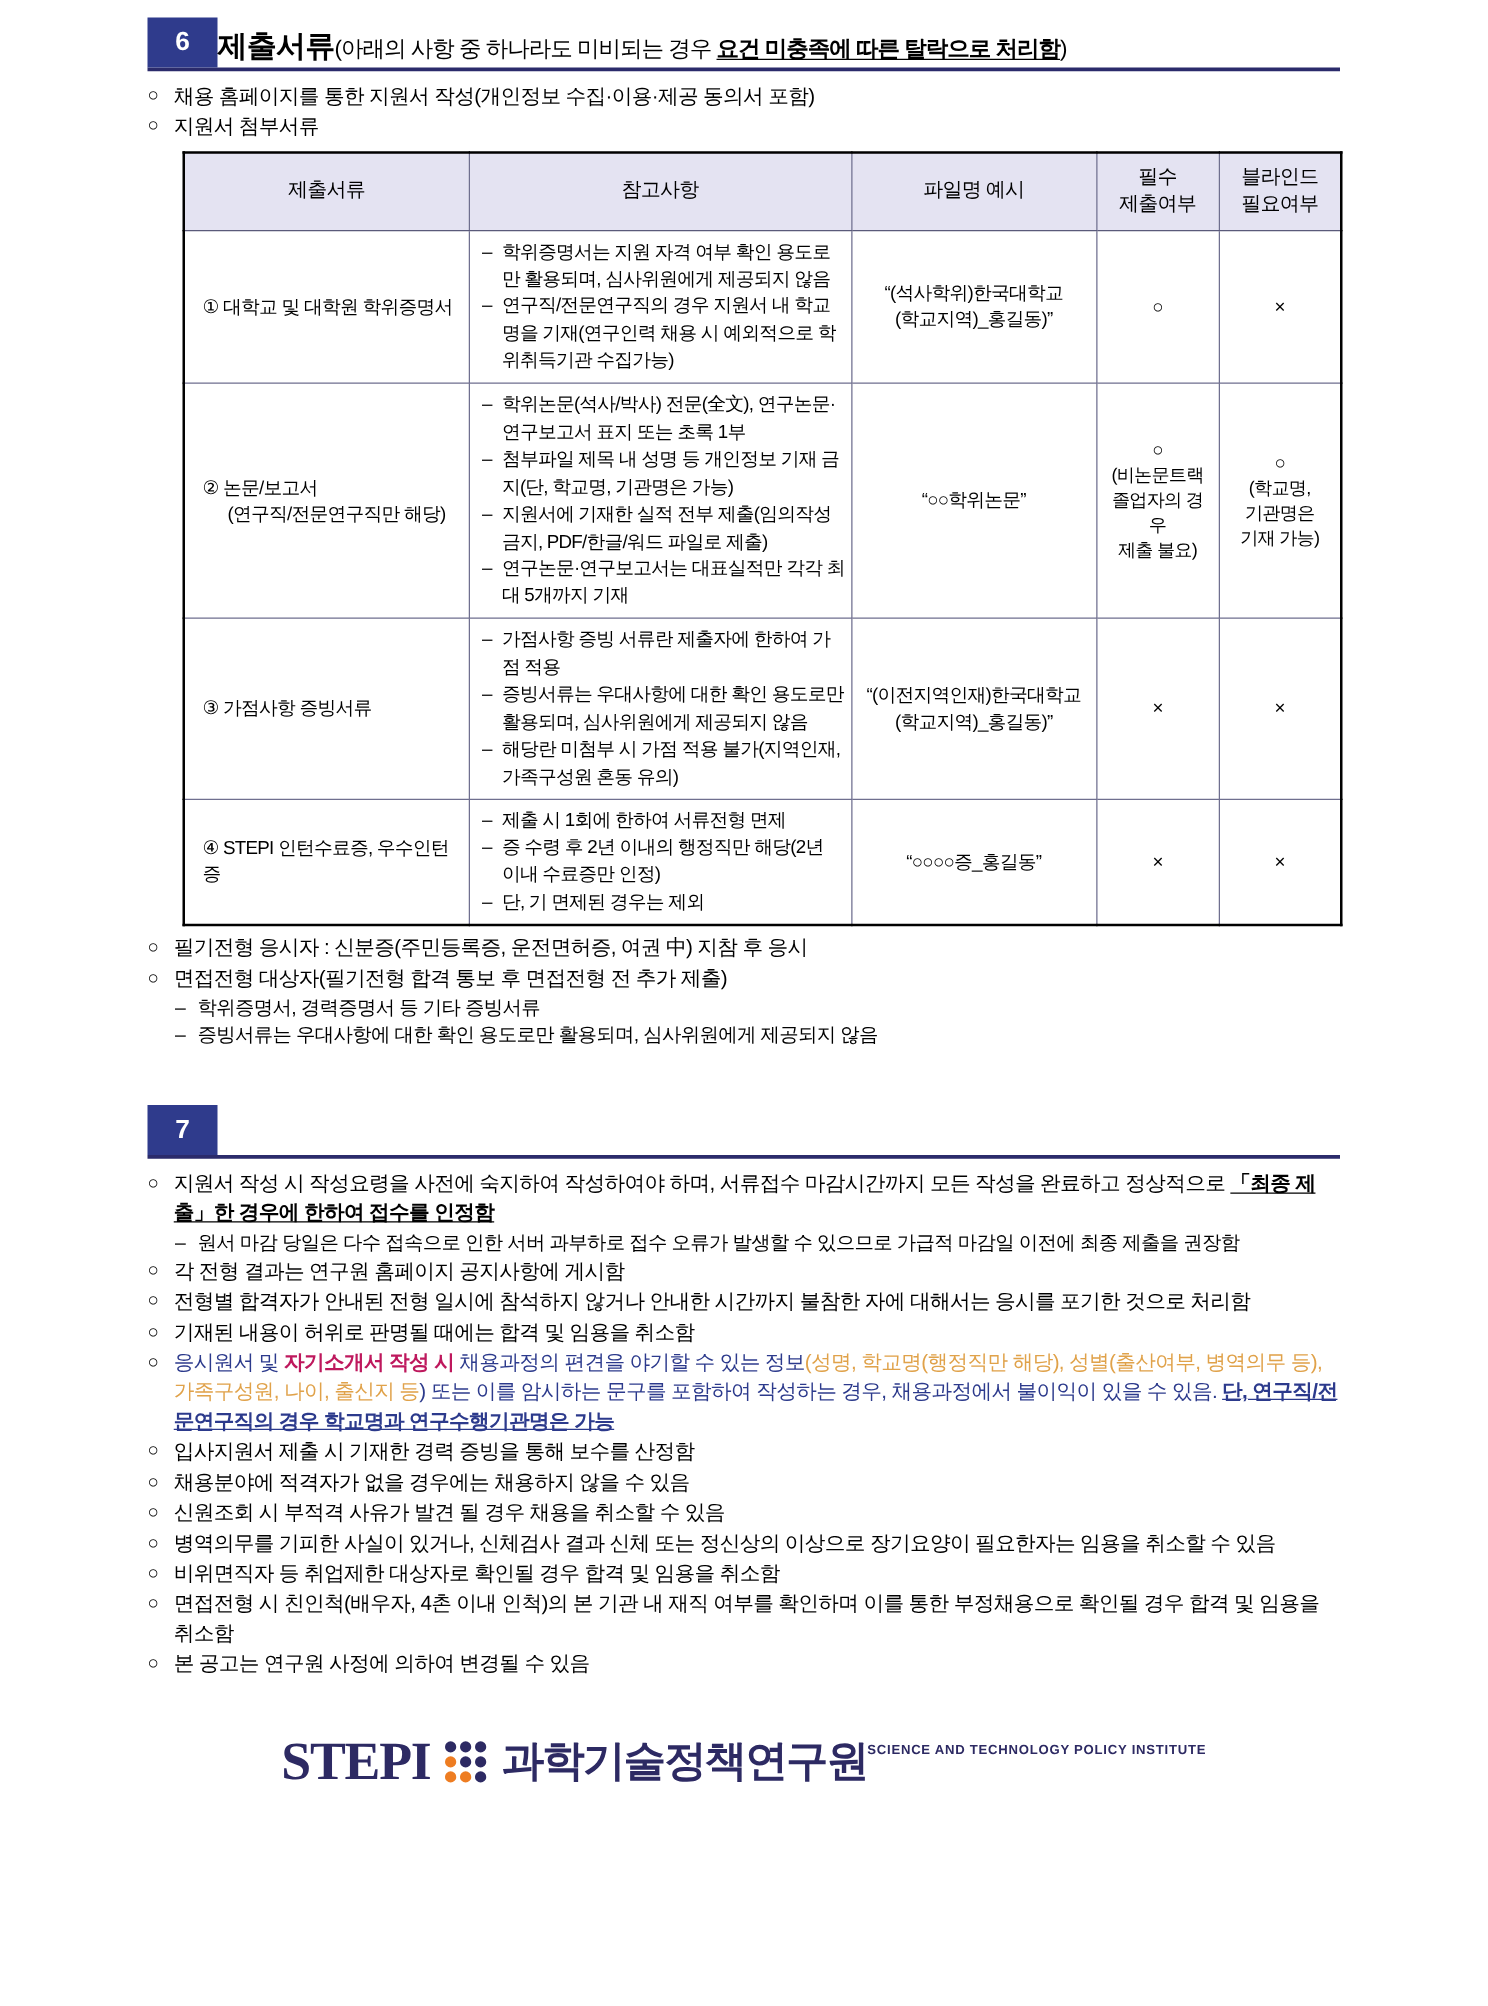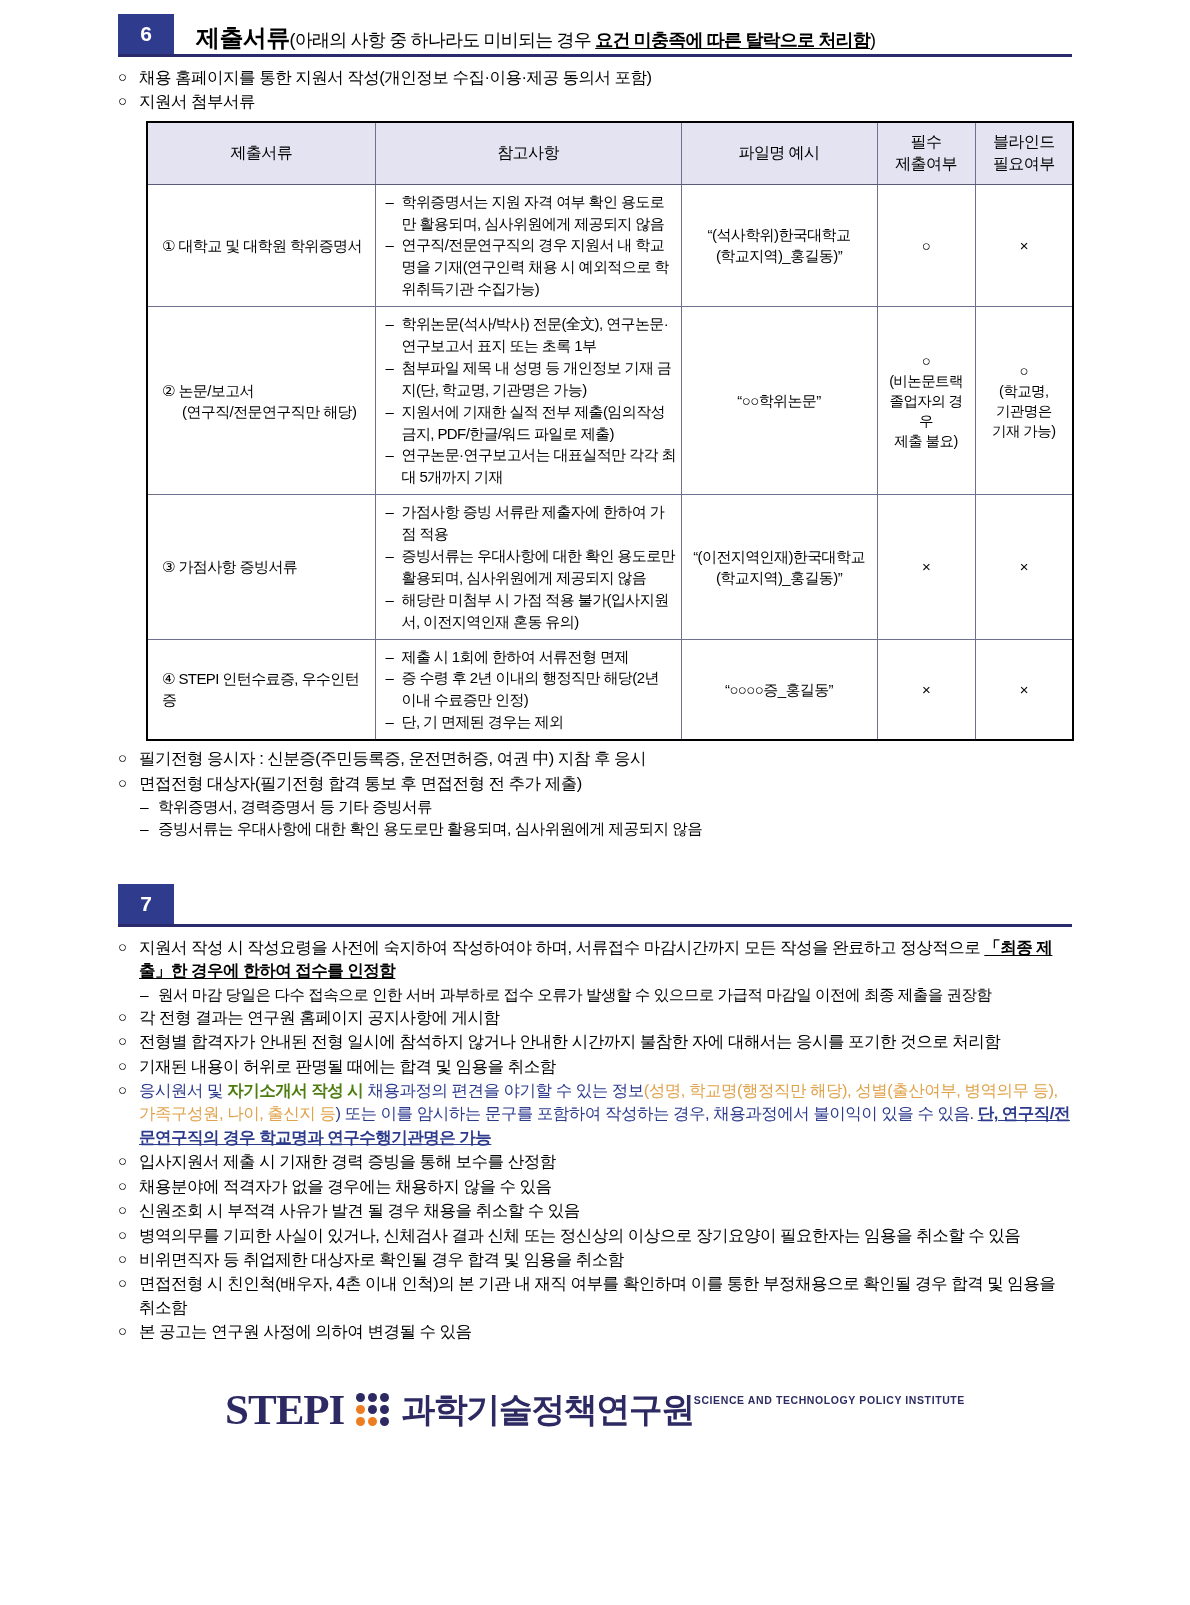--- a/index.html
+++ b/index.html
@@ -32,21 +32,20 @@
     background: #2f3b8c;
     color: #ffffff;
     font-size: 21px;
     font-weight: bold;
     display: flex; align-items: center; justify-content: center;
     flex: 0 0 56px;
   }
   .section-title-wrap {
     display: flex;
     align-items: flex-end;
-    padding-left: 22px;
     padding-bottom: 2px;
     flex: 1;
   }
   .section-title {
     font-size: 24px;
     font-weight: bold;
     letter-spacing: -0.6px;
     line-height: 1.15;
   }
   .section-title-sub {
@@ -127,21 +126,21 @@
     align-items: flex-start;
     line-height: 1.46;
   }
   .dash-line > .dsh { flex: 0 0 16px; }
   .dash-line > .dtx { flex: 1; }
   .center-small { font-size: 14.5px; line-height: 1.38; }
   .mark-sym { font-size: 15px; }
 
   
   .c-blue { color: #2c3a8c; }
-  .c-blue-b { color: #4d7c0f; font-weight: bold; }
+  .c-blue-b { color: #be185d; font-weight: bold; }
   .c-orange { color: #e0a24a; }
   .c-blue-ul { color: #2c3a8c; font-weight: bold; text-decoration: underline; }
 
   .gap-lg { height: 44px; }
 
   
   .logo-wrap {
     display: flex;
     justify-content: center;
     align-items: flex-end;
@@ -313,21 +312,21 @@
           <div class="dash-line">
             <span class="dsh">–</span>
             <span class="dtx">가점사항 증빙 서류란 제출자에 한하여 가점 적용</span>
           </div>
           <div class="dash-line">
             <span class="dsh">–</span>
             <span class="dtx">증빙서류는 우대사항에 대한 확인 용도로만 활용되며, 심사위원에게 제공되지 않음</span>
           </div>
           <div class="dash-line">
             <span class="dsh">–</span>
-            <span class="dtx">해당란 미첨부 시 가점 적용 불가(입사지원서, 이전지역인재 혼동 유의)</span>
+            <span class="dtx">해당란 미첨부 시 가점 적용 불가(지역인재, 가족구성원 혼동 유의)</span>
           </div>
         </td>
         <td class="c-center">
           <span>“(이전지역인재)한국대학교</span><br>
           <span>(학교지역)_홍길동)”</span>
         </td>
         <td class="c-center">
           <span class="mark-sym">×</span>
         </td>
         <td class="c-center">

